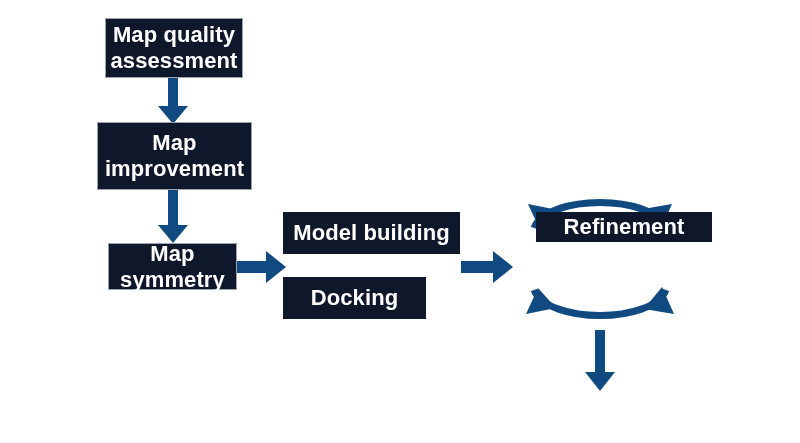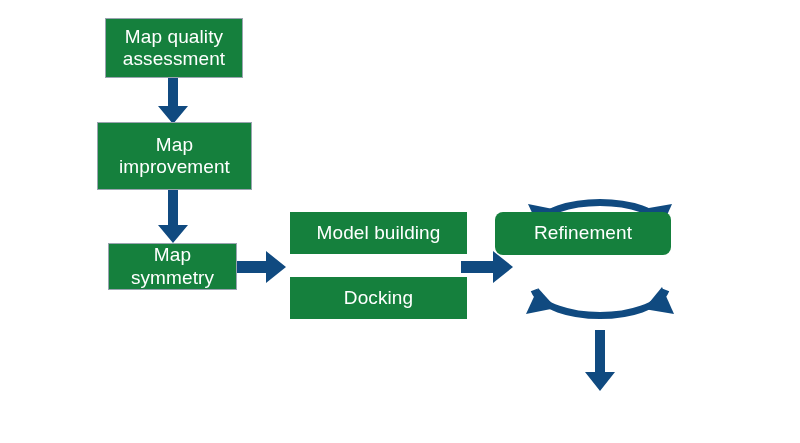--- a/index.html
+++ b/index.html
@@ -11,35 +11,35 @@
     position: relative;
     width: 800px;
     height: 443px;
     background: #ffffff;
     font-family: "Liberation Sans", sans-serif;
     overflow: hidden;
   }
   .node {
     position: absolute;
     box-sizing: border-box;
-    background: #15803d;
+    background: #0f172a;
     border: 1px solid #9aa4b0;
     color: #ffffff;
     display: flex;
     align-items: center;
     justify-content: center;
     text-align: center;
-    font-size: 19px;
-    font-weight: 400;
+    font-size: 22px;
+    font-weight: 700;
     line-height: 1.18;
     letter-spacing: 0.1px;
     white-space: pre-line;
     user-select: none;
   }
-  .node.no-border { border: none; margin-left: 7px; }
+  .node.no-border { border: none; }
   .arrow-svg {
     position: absolute;
     overflow: visible;
     pointer-events: none;
   }
   .cycle-svg {
     position: absolute;
     overflow: visible;
     pointer-events: none;
   }
@@ -92,19 +92,19 @@
 assessment</div>
 
   <div class="node" style="left:97px; top:122px; width:155px; height:68px;">Map
 improvement</div>
 
   <div class="node" style="left:108px; top:243px; width:129px; height:47px;">Map
 symmetry</div>
 
   <div class="node no-border" style="left:283px; top:212px; width:177px; height:42px;">Model building</div>
 
-  <div class="node no-border" style="left:283px; top:277px; width:177px; height:42px;">Docking</div>
+  <div class="node no-border" style="left:283px; top:277px; width:143px; height:42px;">Docking</div>
 
-  <div class="node no-border" style="left:488px; top:212px; width:176px; height:43px;border-radius:8px;">Refinement</div>
+  <div class="node no-border" style="left:536px; top:212px; width:176px; height:30px;">Refinement</div>
 
 
 
 </div>
 
 </body></html>

